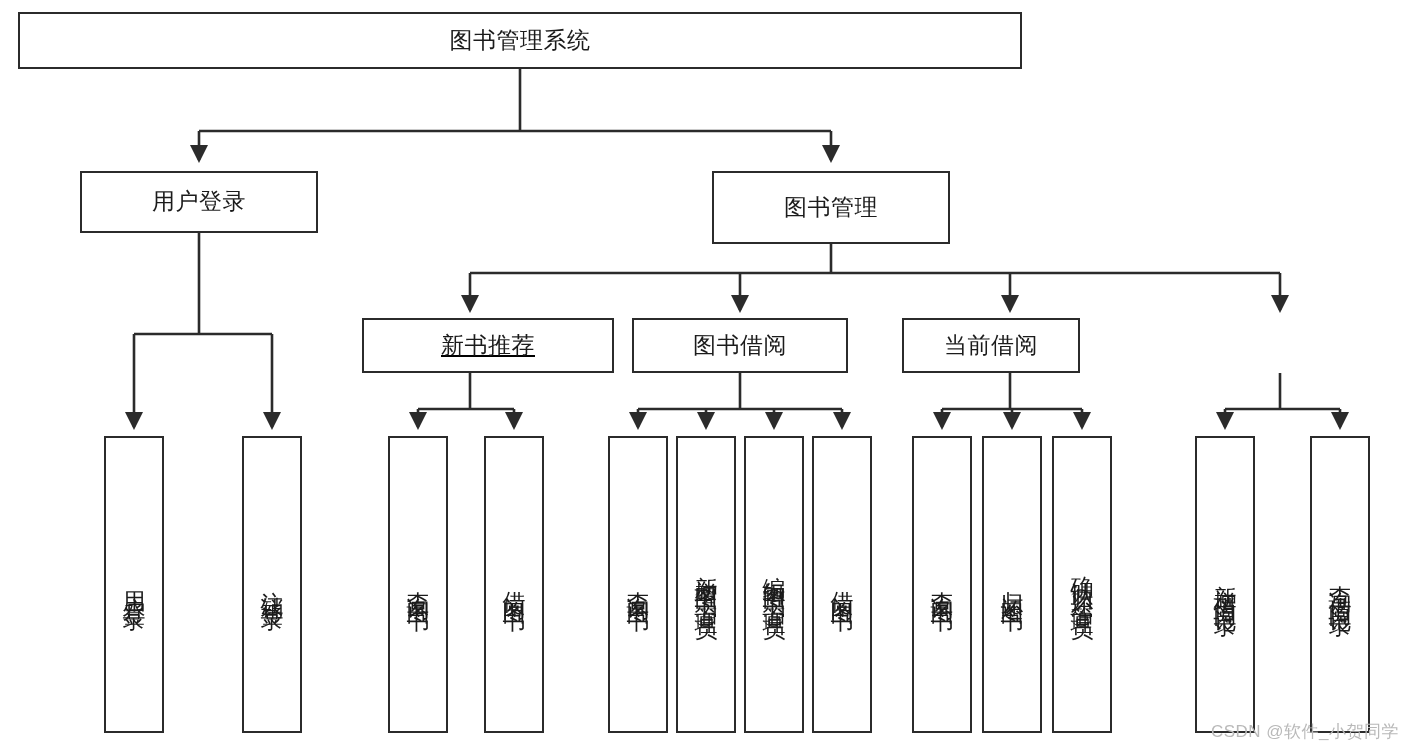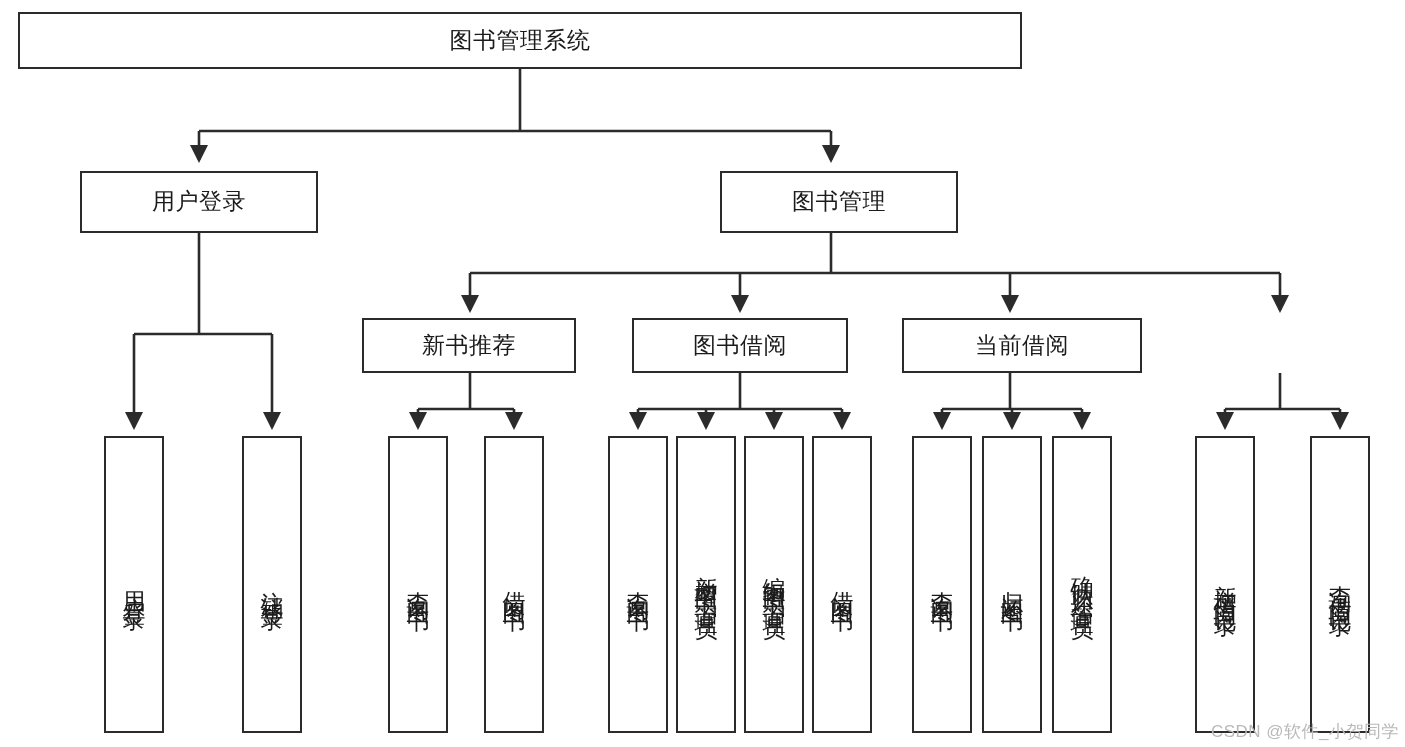--- a/index.html
+++ b/index.html
@@ -123,31 +123,31 @@
     </g>
   </svg>
 
   <div class="node h-node" style="left:18px; top:12px; width:1004px; height:57px;">
     <span class="label">图书管理系统</span>
   </div>
 
   <div class="node h-node" style="left:80px; top:171px; width:238px; height:62px;">
     <span class="label">用户登录</span>
   </div>
-  <div class="node h-node" style="left:712px; top:171px; width:238px; height:62px;margin-left:8px;">
+  <div class="node h-node" style="left:712px; top:171px; width:238px; height:73px;">
     <span class="label">图书管理</span>
   </div>
 
-  <div class="node h-node" style="left:362px; top:318px; width:214px; height:55px;">
+  <div class="node h-node" style="left:362px; top:318px; width:252px; height:55px;text-decoration:underline;">
     <span class="label">新书推荐</span>
   </div>
   <div class="node h-node" style="left:632px; top:318px; width:216px; height:55px;">
     <span class="label">图书借阅</span>
   </div>
-  <div class="node h-node" style="left:902px; top:318px; width:240px; height:55px;">
+  <div class="node h-node" style="left:902px; top:318px; width:178px; height:55px;">
     <span class="label">当前借阅</span>
   </div>
 
   <div class="node v-node" style="left:104px; top:436px; width:60px; height:297px;">
     <span class="label">用户登录</span>
   </div>
   <div class="node v-node" style="left:242px; top:436px; width:60px; height:297px;">
     <span class="label">注销登录</span>
   </div>
 

